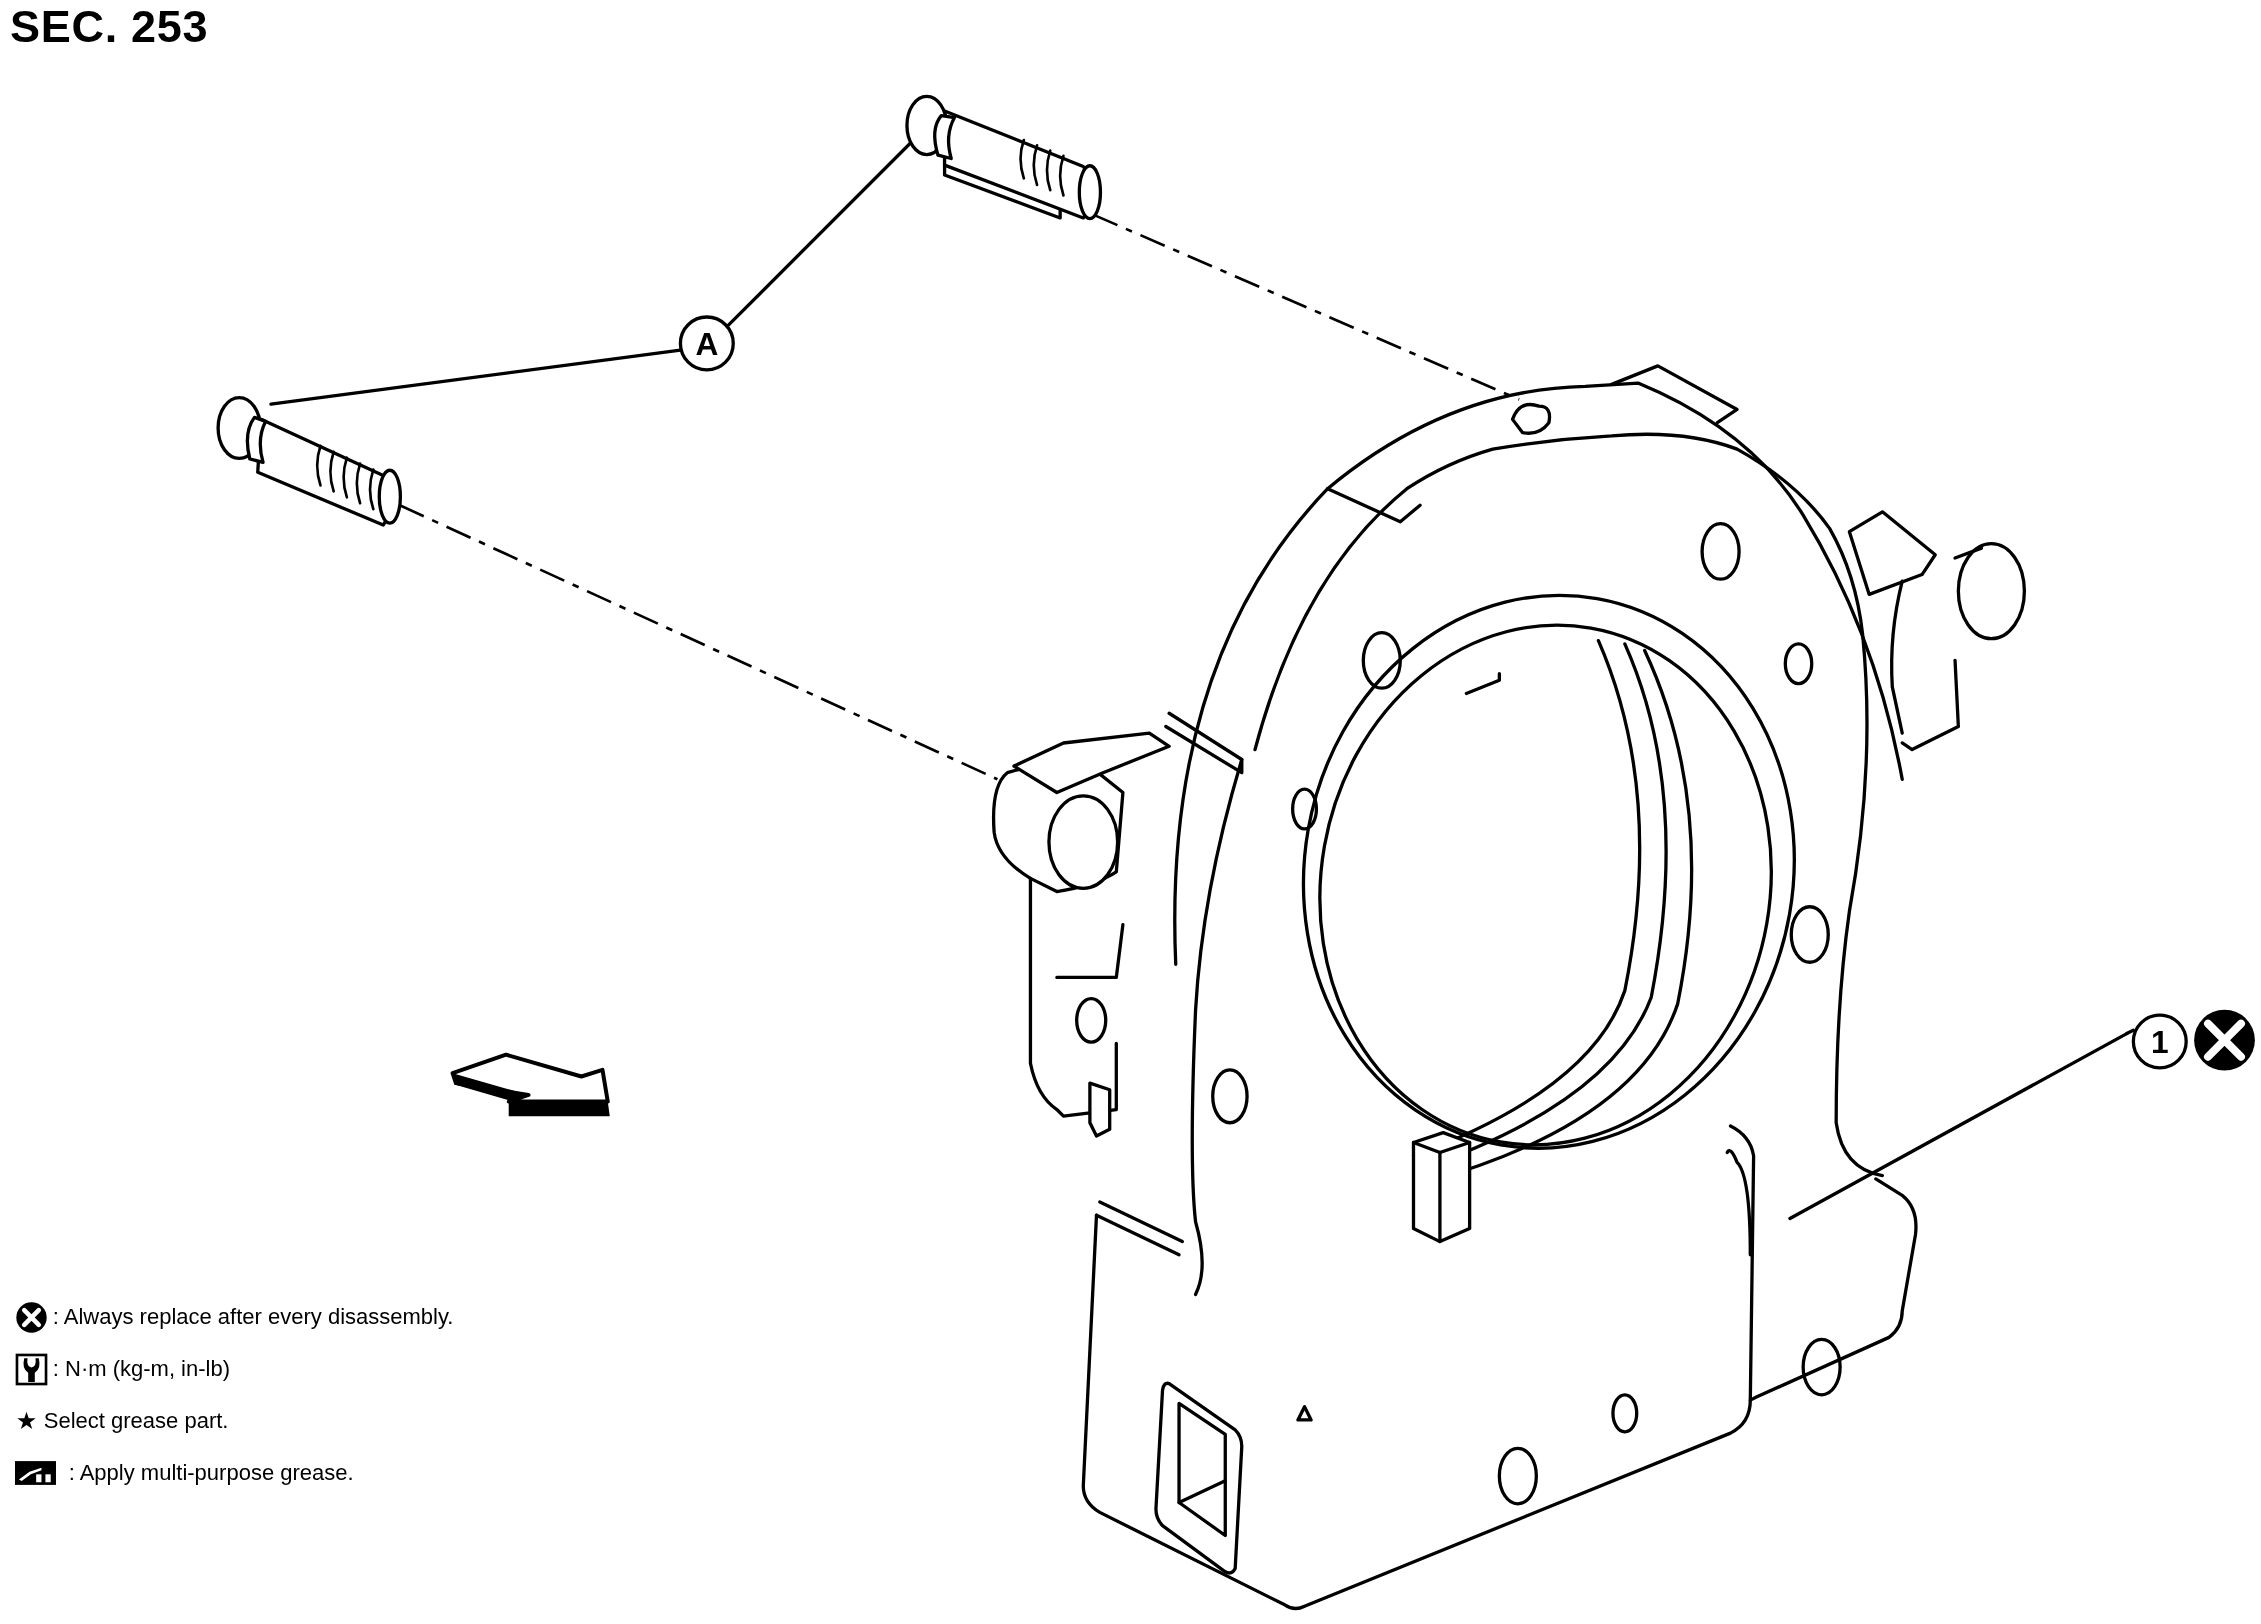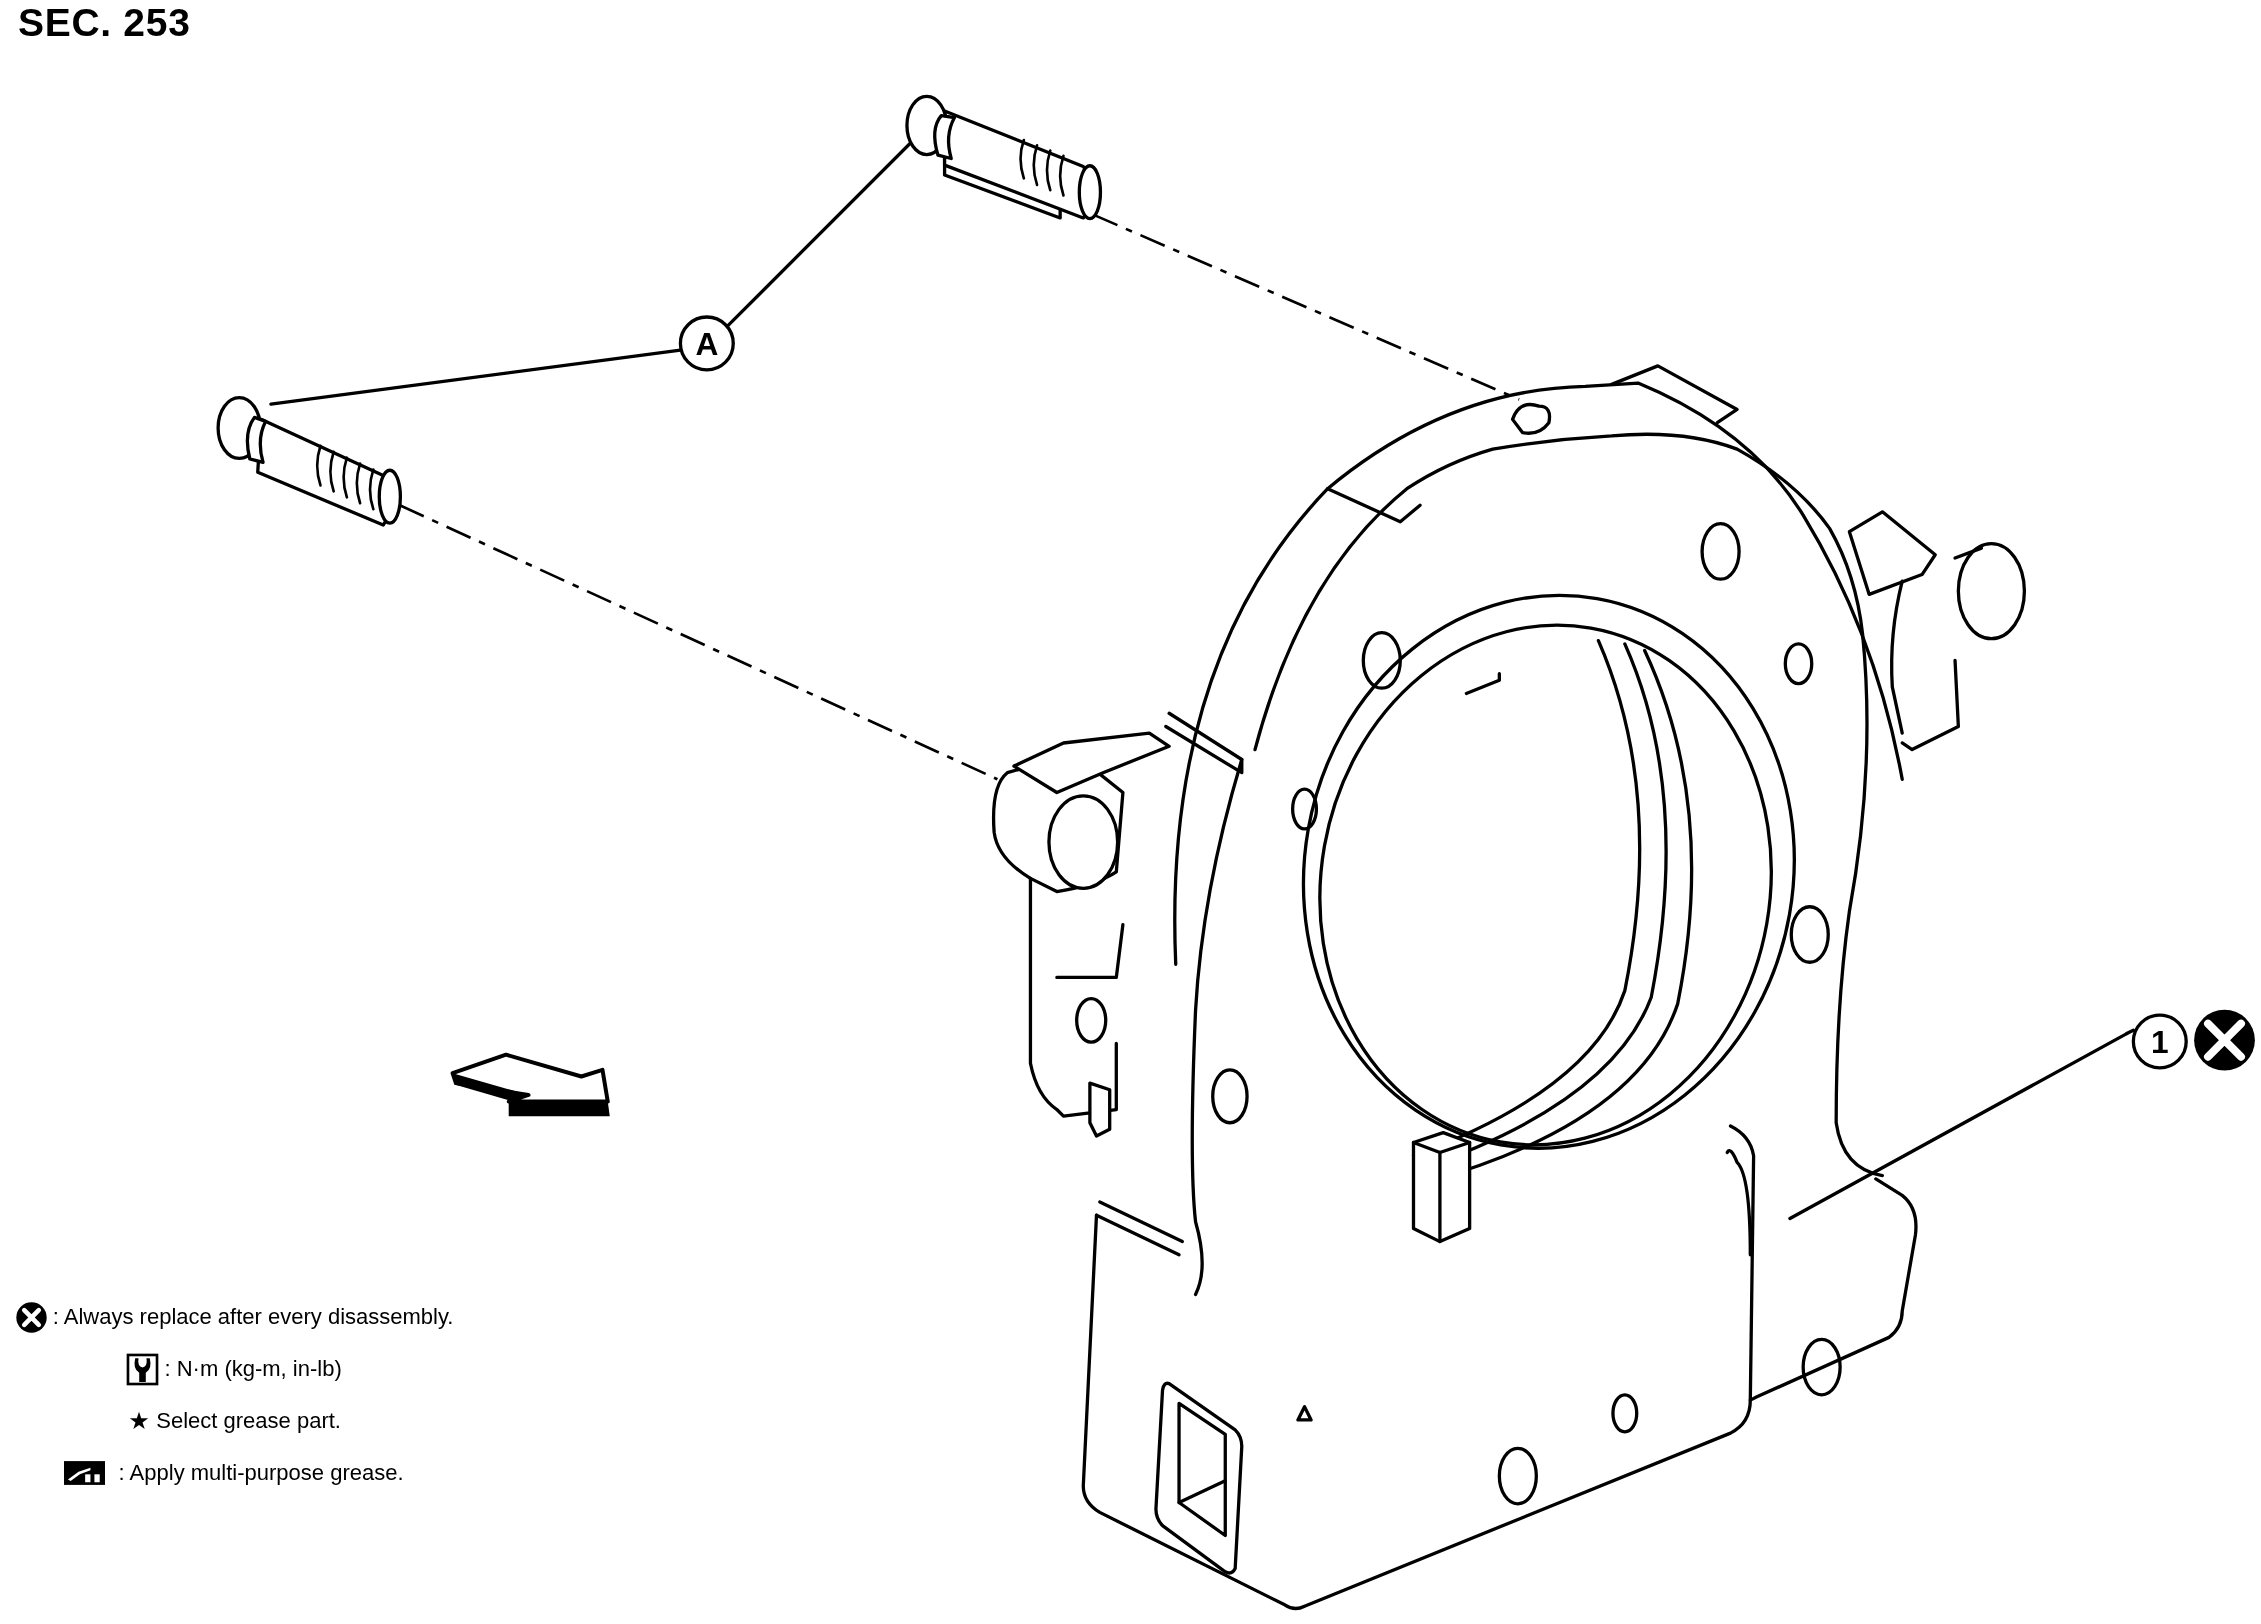--- a/index.html
+++ b/index.html
@@ -1,25 +1,25 @@
 <!DOCTYPE html>
 <html style="font-size:10.6px"><head>
 <meta charset="utf-8">
 <style>
   html, body { margin: 0; padding: 0; background: #ffffff; }
   body { width: 2261px; height: 1624px; position: relative; overflow: hidden; font-family: "Liberation Sans", sans-serif; color: #000; }
-  .sec-title { position: absolute; left: 18px; top: 1.3px; font-size: 39px; font-weight: bold; letter-spacing: 0.7px; }
+  .sec-title { position: absolute; left: 10px; top: 1.3px; font-size: 45px; font-weight: bold; letter-spacing: 0.7px; }
   svg.drawing { position: absolute; left: 0; top: 0; width: 2261px; height: 1624px; }
   .ln { fill: none; stroke: #000; stroke-width: 5; stroke-linejoin: round; stroke-linecap: round; }
   .thin { fill: none; stroke: #000; stroke-width: 4; stroke-linejoin: round; stroke-linecap: round; }
   .wf { fill: #fff; stroke: #000; stroke-width: 5; stroke-linejoin: round; }
   .dash { fill: none; stroke: #000; stroke-width: 4; stroke-dasharray: 40 14 10 14; }
   .callout-text { font-family: "Liberation Sans", sans-serif; font-weight: bold; font-size: 48px; }
   .legend { position: absolute; left: 14.5px; top: 1291px; }
-  .legend-row { display: flex; align-items: center; height: 52px; font-size: 22px; justify-content: center; }
+  .legend-row { display: flex; align-items: center; height: 52px; font-size: 22px; }
   .legend-icon { width: 33px; height: 33px; margin-right: 5.3px; display: flex; align-items: center; justify-content: center; }
   .legend-icon svg { width: 33px; height: 33px; }
   .legend-row.star .legend-icon { width: 24px; margin-right: 5.3px; font-size: 24px; }
   .legend-row.grease .legend-icon { width: 41px; margin-right: 13.2px; }
   .legend-row.grease .legend-icon svg { width: 41px; height: 24px; }
 </style>
 </head>
 <body>
 
 <div class="sec-title">SEC. 253</div>

